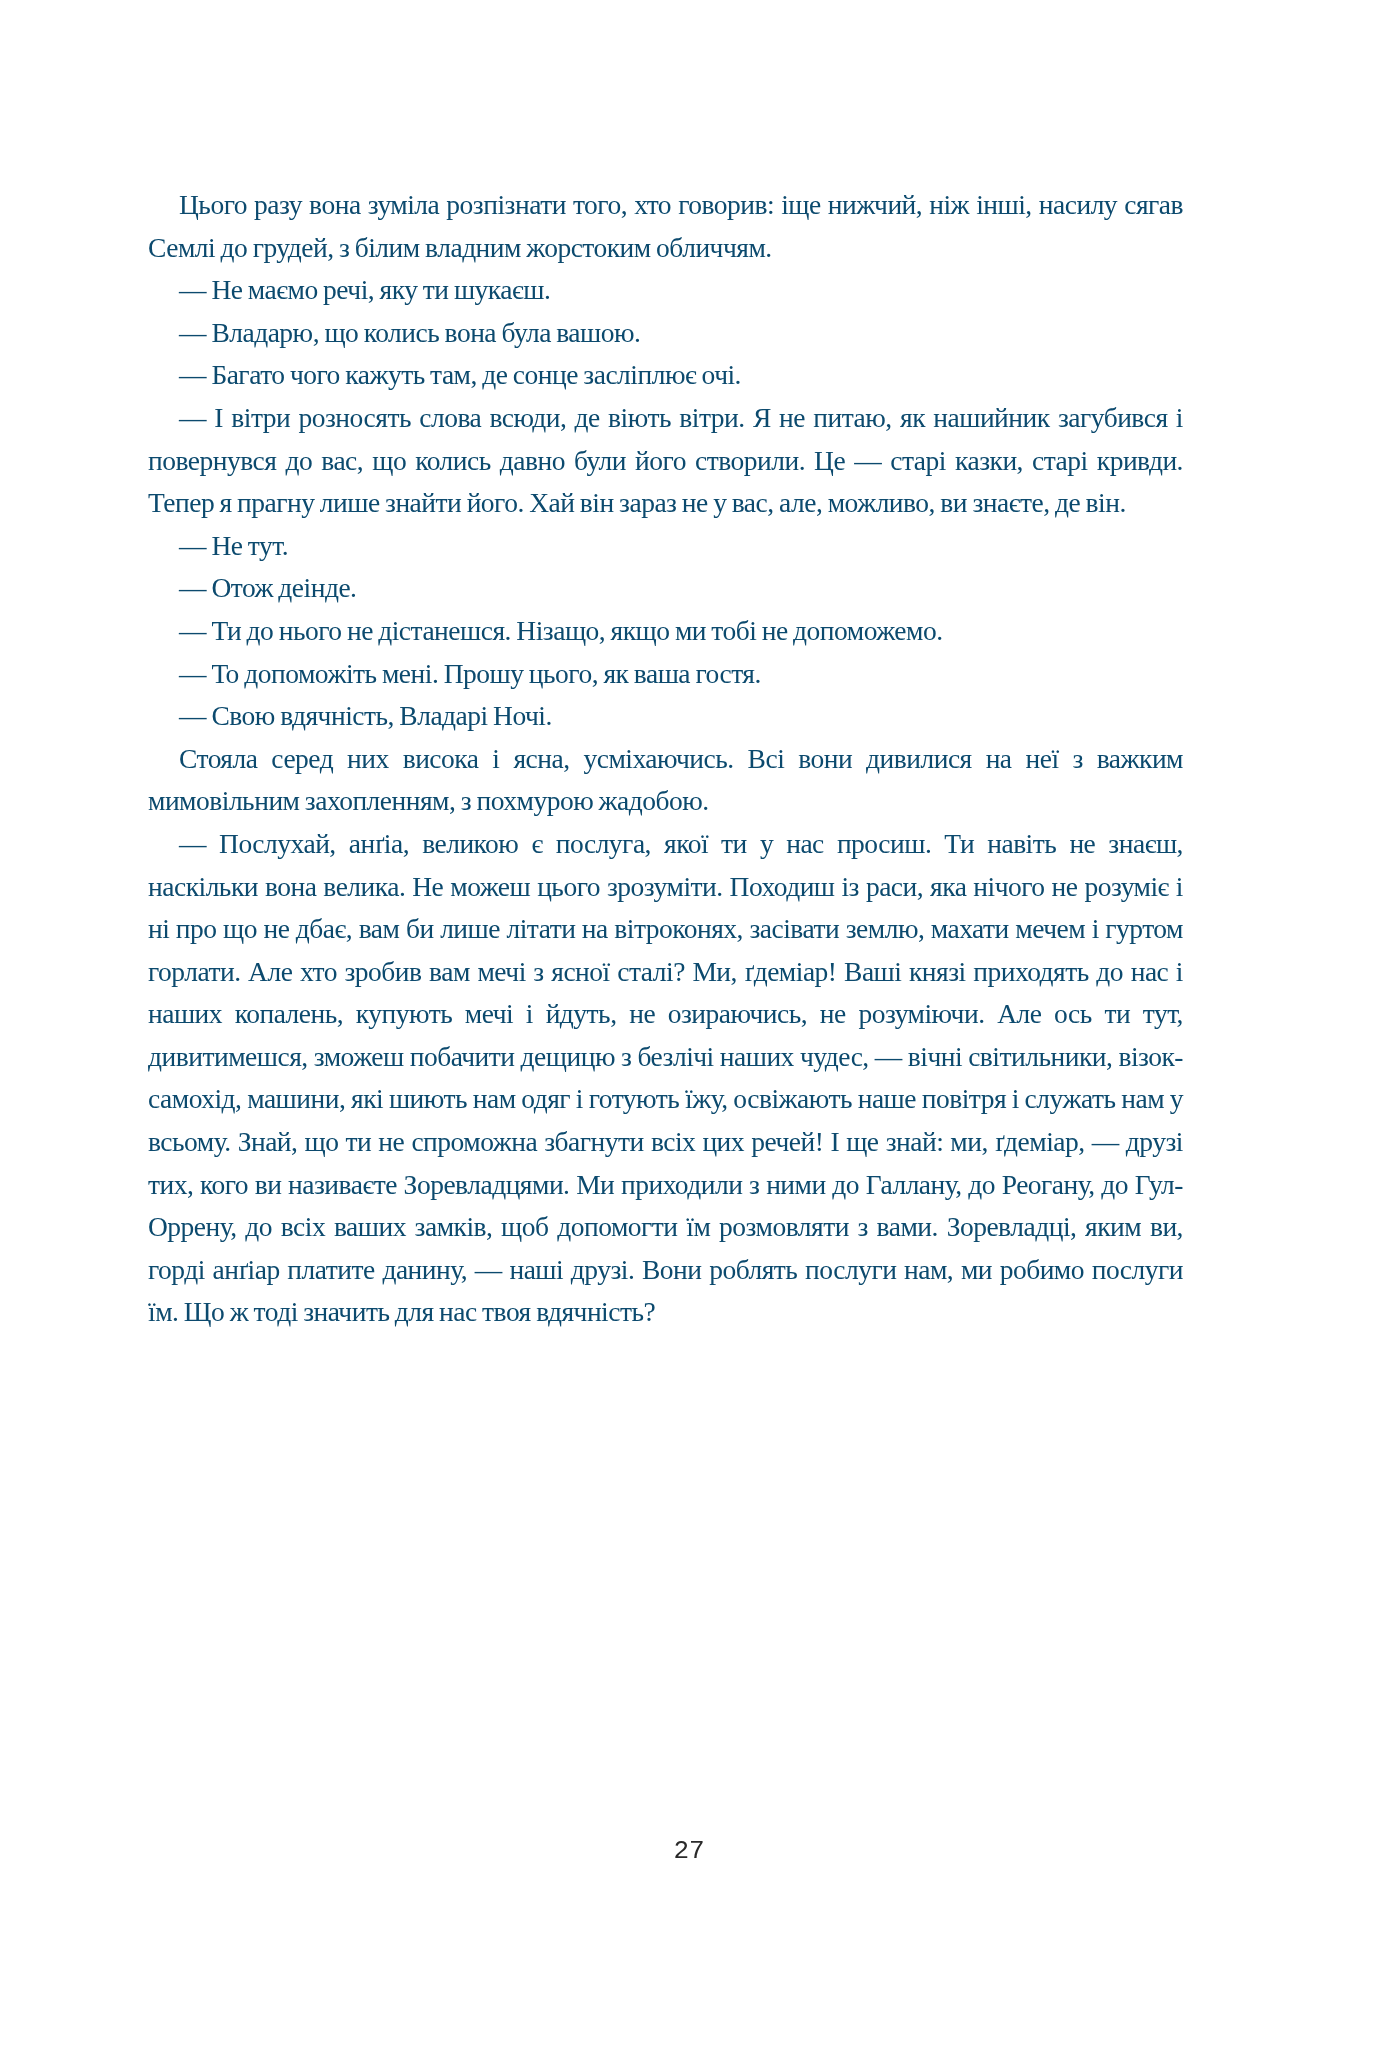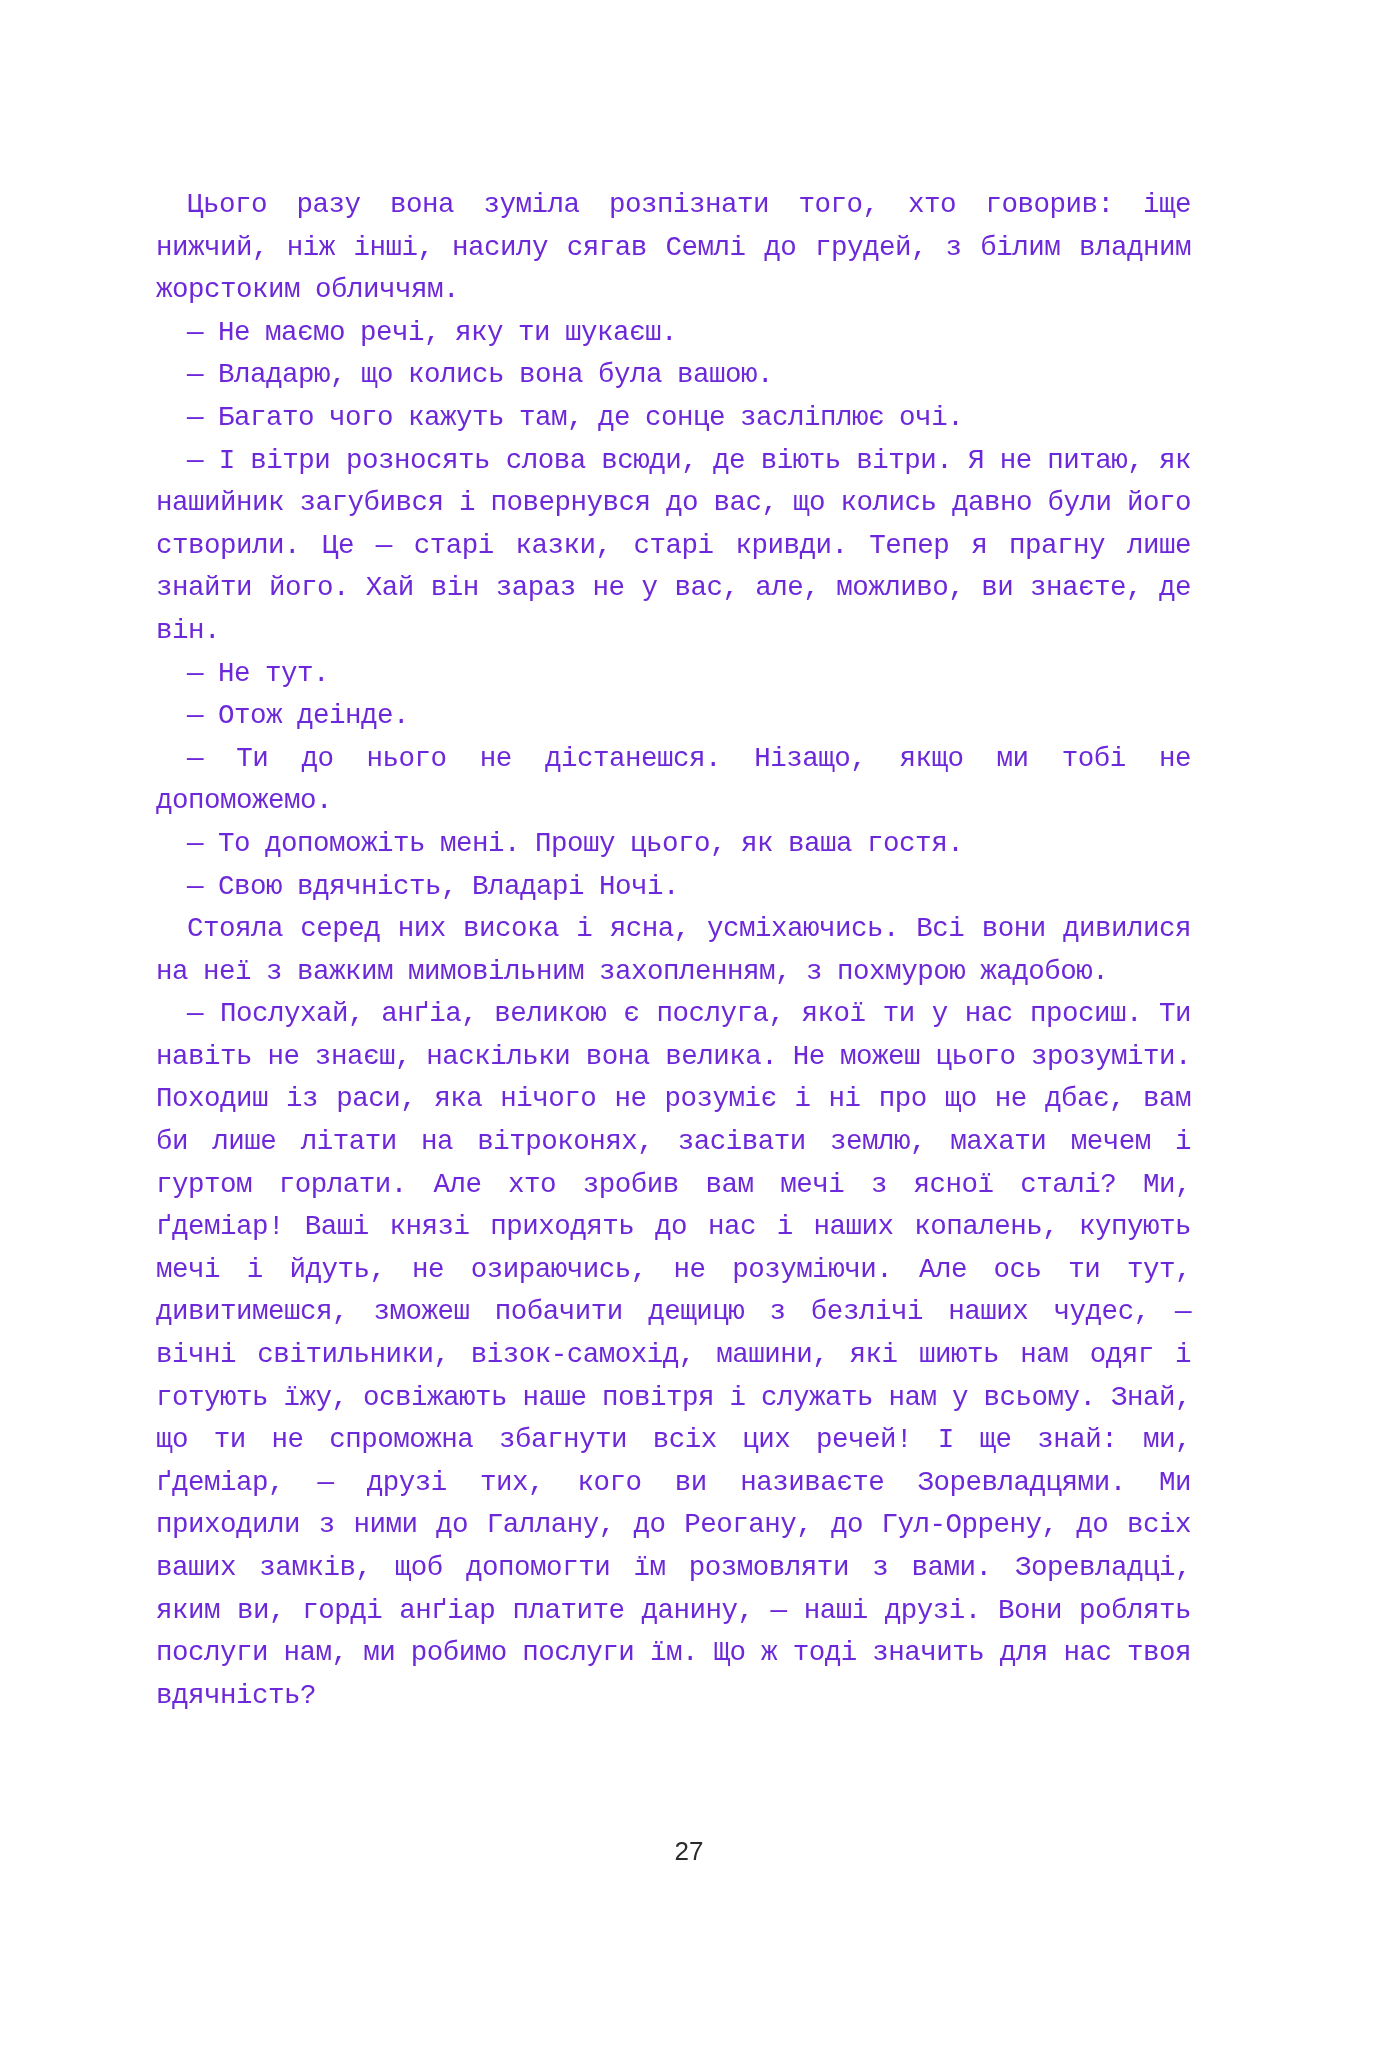--- a/index.html
+++ b/index.html
@@ -2,42 +2,41 @@
 <html><head>
 <meta charset="utf-8">
 <style>
   html, body { margin: 0; padding: 0; background: #ffffff; }
   body { width: 1378px; height: 2048px; position: relative; overflow: hidden; }
   .page {
     position: absolute;
     left: 148px;
     top: 184px;
     width: 1035px;
-    font-family: Liberation Mono, monospace;
+    font-family: Liberation Serif, serif;
     font-size: 27.5px;
     line-height: 42.6px;
-    color: #6d28d9;
+    color: #0c4a6e;
     letter-spacing: -0.5px;
     word-spacing: -1px;
-    margin-left: 8px;
   }
   .para {
     margin: 0;
     text-indent: 31px;
     text-align: justify;
     text-align-last: left;
     hyphens: manual;
   }
   .page-number {
     position: absolute;
     top: 1836px;
     left: 0;
     width: 1378px;
     text-align: center;
-    font-family: Liberation Sans, sans-serif;
+    font-family: Liberation Mono, monospace;
     font-size: 26px;
     color: #2a2a2a;
   }
 </style>
 </head>
 <body>
 
 <div class="page">
   <p class="para">Цього разу вона зуміла розпізнати того, хто говорив: іще нижчий, ніж інші, насилу сягав Семлі до грудей, з білим владним жорстоким обличчям.</p>
   <p class="para">— Не маємо речі, яку ти шукаєш.</p>

